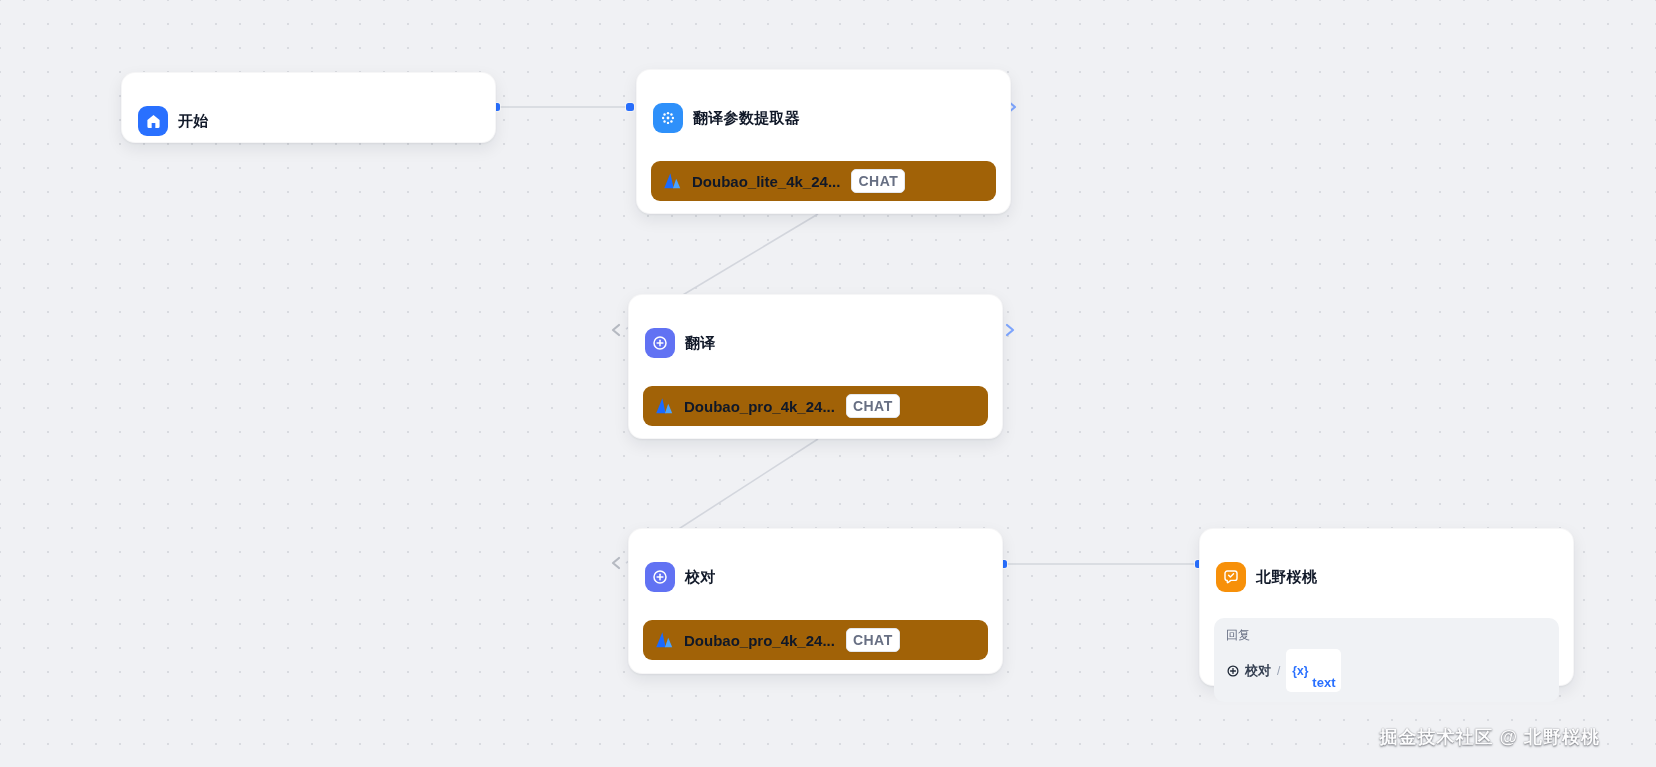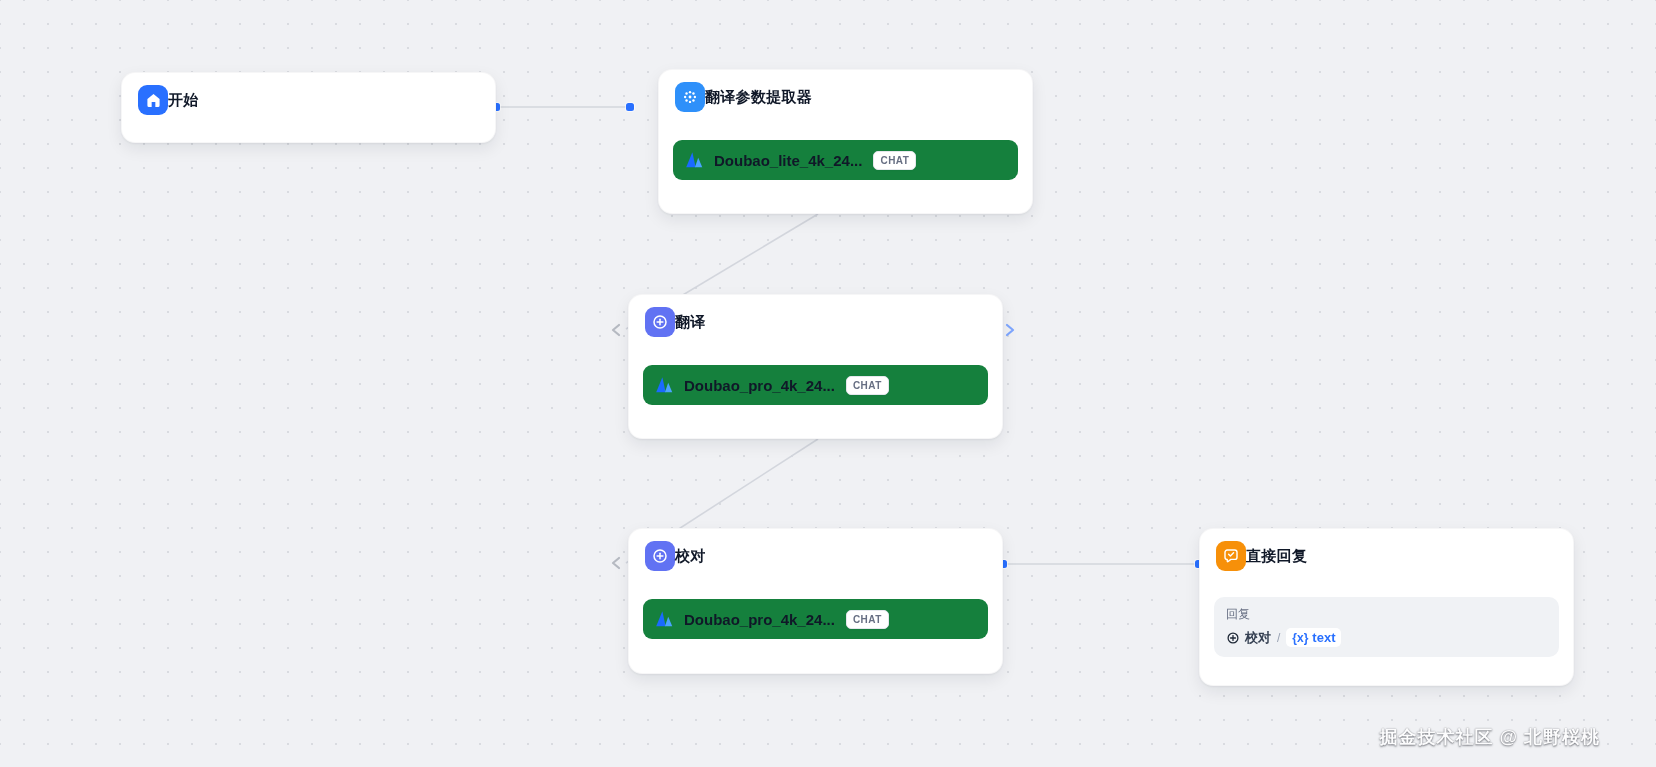--- a/index.html
+++ b/index.html
@@ -22,63 +22,63 @@
 
   .node {
     position:absolute;
     width:375px;
     background:#ffffff;
     border:1px solid rgba(16,24,40,.04);
     border-radius:14px;
     box-shadow:0 1px 2px rgba(16,24,40,.05), 0 6px 16px rgba(16,24,40,.08);
     padding:0 14px;
   }
-  .node-header { display:flex; align-items:center; height:30px; margin-top:12px; padding:0 2px; }
+  .node-header { display:flex; align-items:center; gap:10px; height:30px; margin-top:33px; padding:0 2px; }
   .node-icon {
     width:30px; height:30px; border-radius:9px; flex:none;
     display:flex; align-items:center; justify-content:center;
   }
   .node-icon.start     { background:#2970ff; }
   .node-icon.extractor { background:#2e90fa; }
   .node-icon.llm       { background:#6172f3; }
   .node-icon.answer    { background:#f79009; }
   .node-title { font-size:15px; font-weight:700; color:#101828; letter-spacing:.3px; }
 
   .model-row {
     margin-top:28px; height:40px;
-    background:#15803d; border-radius:9px;
+    background:#a16207; border-radius:9px;
     display:flex; align-items:center; gap:9px;
     padding:0 10px;
   }
   .model-icon { flex:none; display:flex; }
   .model-name { font-size:15px; font-weight:600; color:#101828; white-space:nowrap; overflow:hidden; }
   .chat-badge {
     flex:none; margin-left:2px;
     background:#ffffff; border:1px solid #e4e7ec; border-radius:5px;
-    font-size:10px; font-weight:600; letter-spacing:.5px; color:#676f83;
+    font-size:14px; font-weight:600; letter-spacing:.5px; color:#676f83;
     padding:3px 6px;
     box-shadow:0 1px 2px rgba(16,24,40,.04);
   }
 
   .answer-body {
     margin-top:26px;
     background:#f0f2f5; border-radius:10px;
     padding:9px 12px 10px;
   }
   .answer-label { font-size:12px; color:#676f83; margin-bottom:5px; }
   .var-row { display:flex; align-items:center; gap:5px; }
   .var-node-icon { display:flex; flex:none; }
   .var-node { font-size:13px; font-weight:600; color:#354052; }
   .var-sep { font-size:12px; color:#98a2b3; margin:0 1px; }
   .var-chip {
     display:inline-flex; align-items:center; gap:4px;
     background:#ffffff; border-radius:5px; padding:2px 6px;
   }
   .var-prefix { color:#2970ff; font-weight:700; font-size:12px; }
-  .var-name   { color:#2970ff; font-weight:700; font-size:13px; }
+  .var-name   { color:#2970ff; font-weight:700; font-size:13px;margin-top:24px; }
 
   .handle {
     position:absolute; width:8px; height:8px;
     border-radius:2.5px; background:#2970ff;
     box-shadow:0 0 0 1px rgba(255,255,255,.6);
   }
   .chevron { position:absolute; display:flex; }
 
   .watermark {
     position:absolute; right:56px; bottom:18px;
@@ -129,21 +129,21 @@
     <div class="node-header">
       <span class="node-icon start">
         <svg width="17" height="17" viewBox="0 0 24 24">
           <path d="M12 2.8 L3.4 9.9 V19 a2.2 2.2 0 0 0 2.2 2.2 H9.4 V14.2 h5.2 V21.2 h3.8 A2.2 2.2 0 0 0 20.6 19 V9.9 Z" fill="#ffffff"></path>
         </svg>
       </span>
       <span class="node-title">开始</span>
     </div>
   </div>
 
-  <div class="node" style="left:658px;top:69px;height:145px;">
+  <div class="node" style="left:636px;top:69px;height:145px;">
     <div class="node-header">
       <span class="node-icon extractor">
         <svg width="18" height="18" viewBox="0 0 24 24" fill="#ffffff">
           <circle cx="12" cy="12" r="1.9"></circle>
           <circle cx="18.5" cy="12" r="1.6"></circle>
             <circle cx="16.6" cy="16.6" r="1.6"></circle>
           <circle cx="12" cy="18.5" r="1.6"></circle>
             <circle cx="7.4" cy="16.6" r="1.6"></circle>
           <circle cx="5.5" cy="12" r="1.6"></circle>
             <circle cx="7.4" cy="7.4" r="1.6"></circle>
@@ -212,21 +212,21 @@
   </div>
 
   <div class="node" style="left:1199px;top:528px;height:158px;">
     <div class="node-header">
       <span class="node-icon answer">
         <svg width="18" height="18" viewBox="0 0 24 24" fill="none" stroke="#ffffff" stroke-width="1.9" stroke-linecap="round" stroke-linejoin="round">
           <path d="M4 7 a3 3 0 0 1 3 -3 h10 a3 3 0 0 1 3 3 v6.5 a3 3 0 0 1 -3 3 h-5.2 l-3.6 2.9 c-.6 .5 -1.2 .1 -1.2 -.6 v-2.3 H7 a3 3 0 0 1 -3 -3 Z"></path>
           <polyline points="8.8,9.6 11.2,12 15.4,7.8"></polyline>
         </svg>
       </span>
-      <span class="node-title">直接回复</span>
+      <span class="node-title">北野桜桃</span>
     </div>
     <div class="answer-body">
       <div class="answer-label">回复</div>
       <div class="var-row">
         <span class="var-node-icon">
           <svg width="14" height="14" viewBox="0 0 24 24" fill="none" stroke="#1f2937" stroke-width="2.2" stroke-linecap="round">
             <circle cx="12" cy="12" r="8.4"></circle>
             <line x1="12" y1="7.8" x2="12" y2="16.2"></line>
             <line x1="7.8" y1="12" x2="16.2" y2="12"></line>
           </svg>

